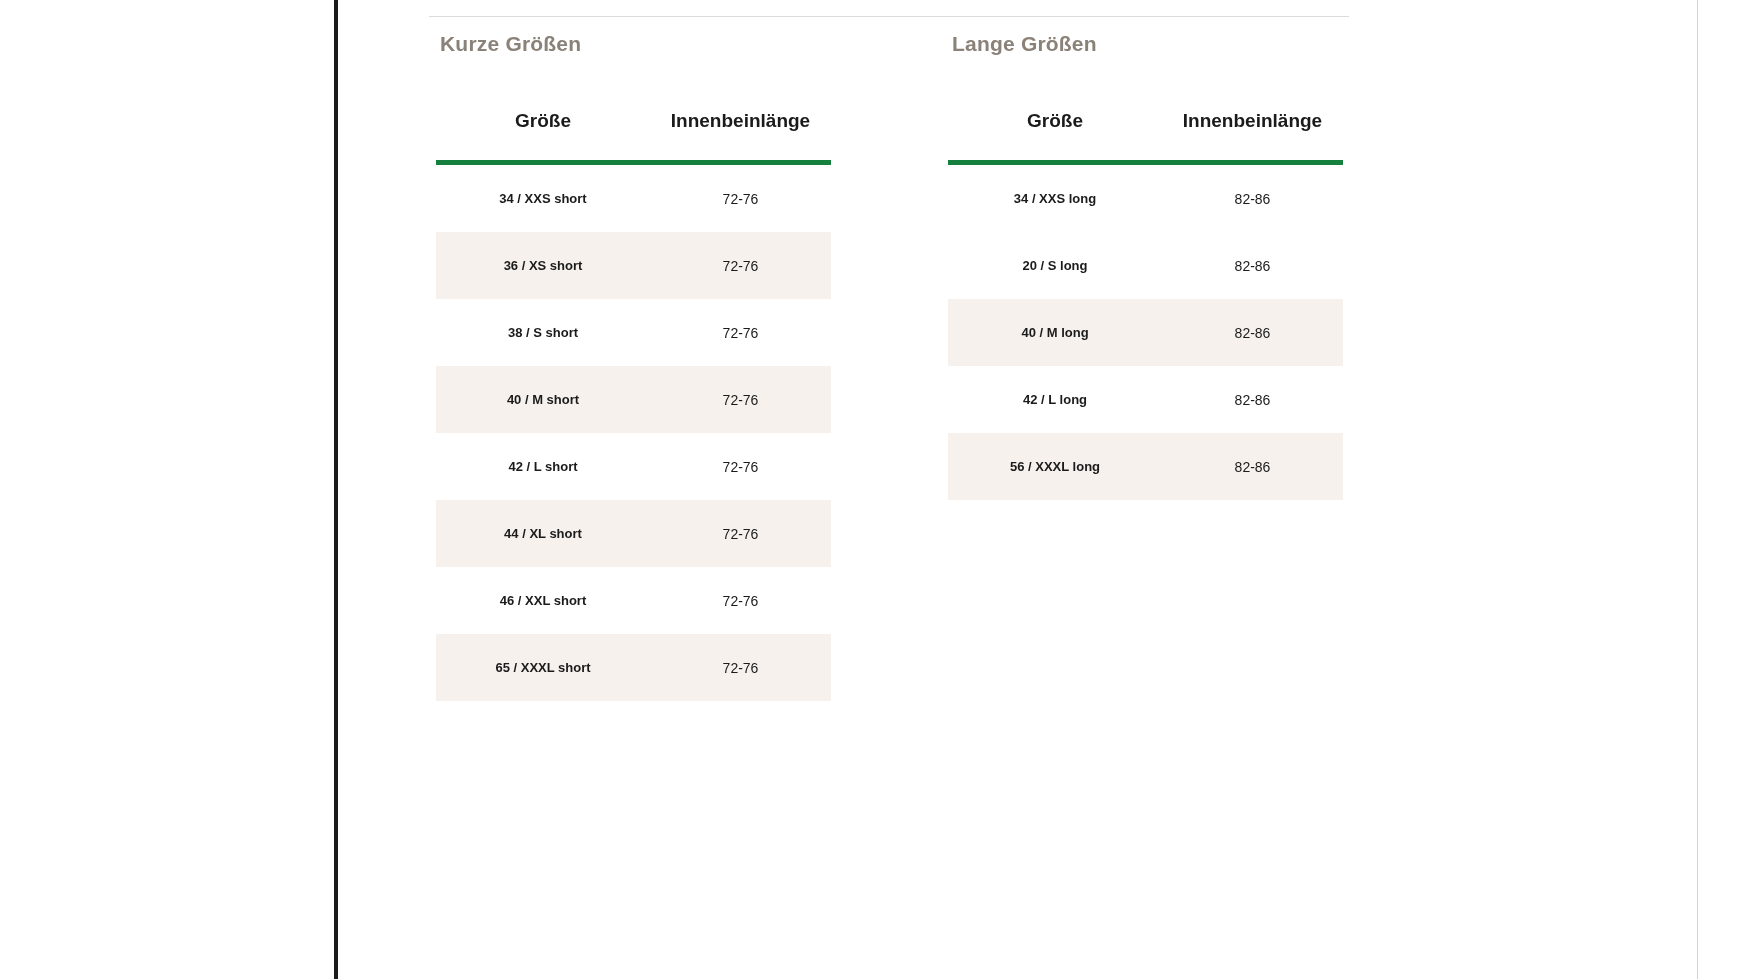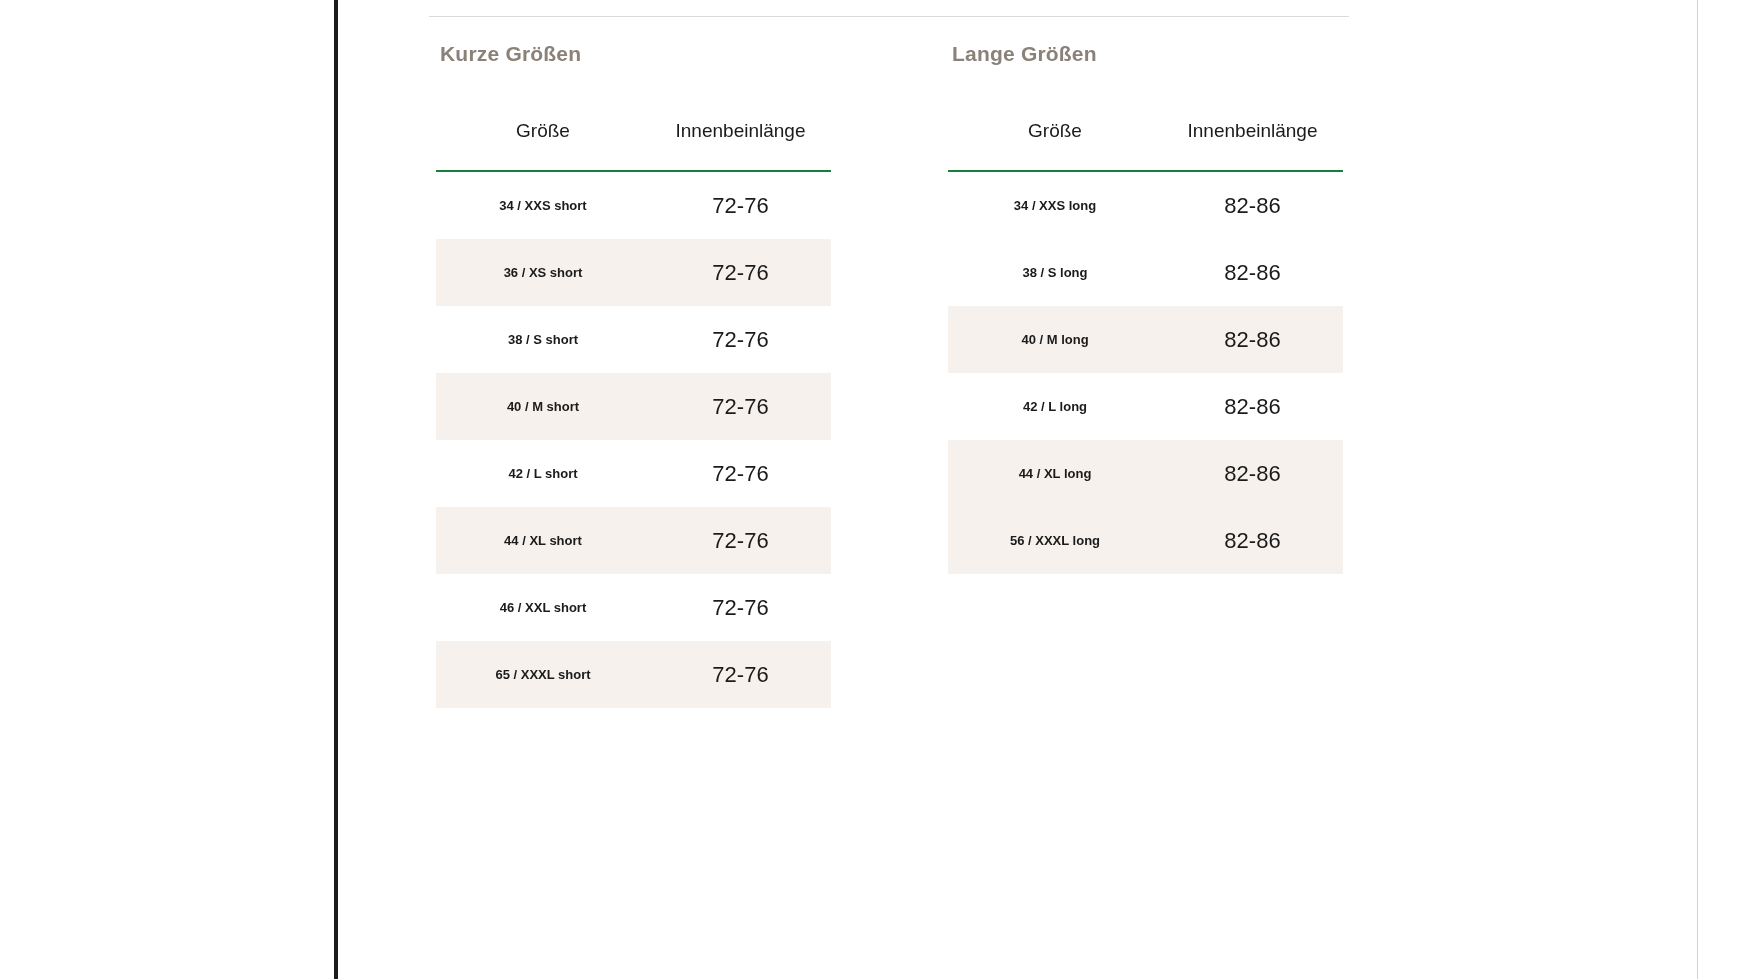--- a/index.html
+++ b/index.html
@@ -58,21 +58,21 @@
     left: 91px;
     top: 16px;
     width: 920px;
     height: 1px;
     background: #dddbd8;
   }
 
   .tables-wrap {
     position: absolute;
     left: 0;
-    top: 42px;
+    top: 32px;
     width: 1359px;
     display: flex;
     flex-direction: row;
   }
 
   .table-block {
     box-sizing: border-box;
   }
   .block-short { width: 480px; margin-left: 49px; }
   .block-long  { width: 480px; margin-left: 32px; }
@@ -93,35 +93,35 @@
   }
   table.size-table th,
   table.size-table td {
     height: 67px;
     padding: 0;
     text-align: center;
     vertical-align: middle;
   }
   table.size-table th {
     font-size: 19px;
-    font-weight: 400;
+    font-weight: 700;
     color: #1b1b1b;
-    border-bottom: 2px solid #15803d;
+    border-bottom: 5px solid #15803d;
     height: 78px;
   }
   table.size-table col.c-size { width: 214px; }
   table.size-table col.c-len  { width: 181px; }
 
   td.size-cell {
     font-size: 13px;
     font-weight: 700;
     color: #1b1b1b;
   }
   td.len-cell {
-    font-size: 22px;
+    font-size: 14px;
     font-weight: 400;
     color: #1b1b1b;
   }
   tr.zebra td {
     background: #f6f1ed;
   }
   tr.plain td {
     background: #ffffff;
   }
 </style>
@@ -199,33 +199,29 @@
               <th>Größe</th>
               <th>Innenbeinlänge</th>
             </tr>
           </thead>
           <tbody>
             <tr class="plain">
               <td class="size-cell">34 / XXS long</td>
               <td class="len-cell">82-86</td>
             </tr>
             <tr class="plain">
-              <td class="size-cell">38 / S long</td>
+              <td class="size-cell">20 / S long</td>
               <td class="len-cell">82-86</td>
             </tr>
             <tr class="zebra">
               <td class="size-cell">40 / M long</td>
               <td class="len-cell">82-86</td>
             </tr>
             <tr class="plain">
               <td class="size-cell">42 / L long</td>
-              <td class="len-cell">82-86</td>
-            </tr>
-            <tr class="zebra">
-              <td class="size-cell">44 / XL long</td>
               <td class="len-cell">82-86</td>
             </tr>
             <tr class="zebra">
               <td class="size-cell">56 / XXXL long</td>
               <td class="len-cell">82-86</td>
             </tr>
           </tbody>
         </table>
       </div>
 

